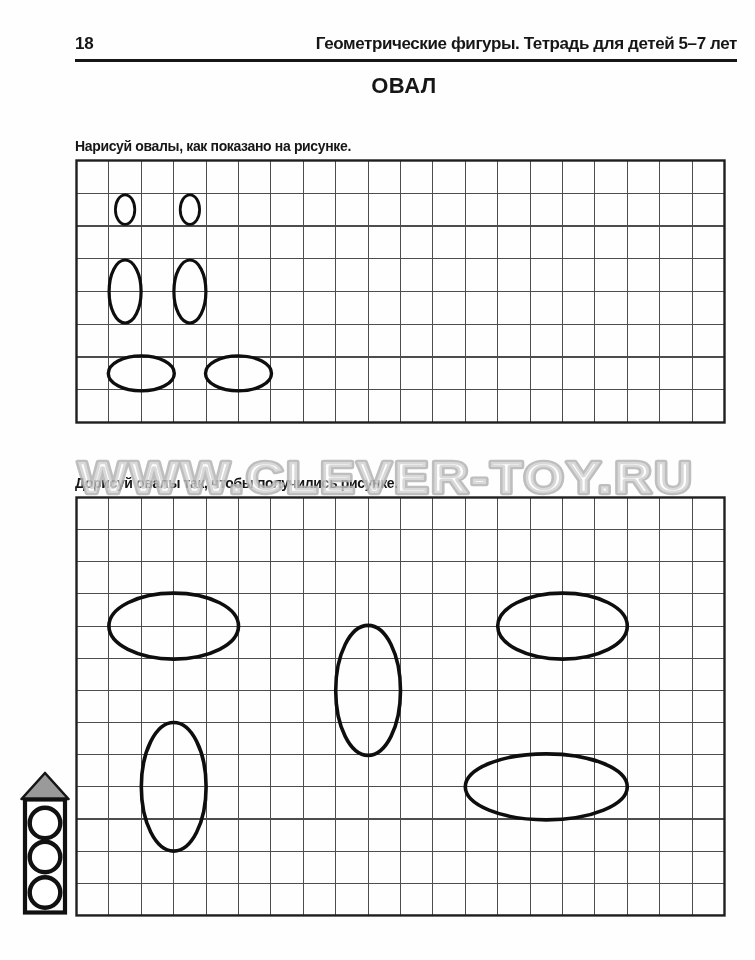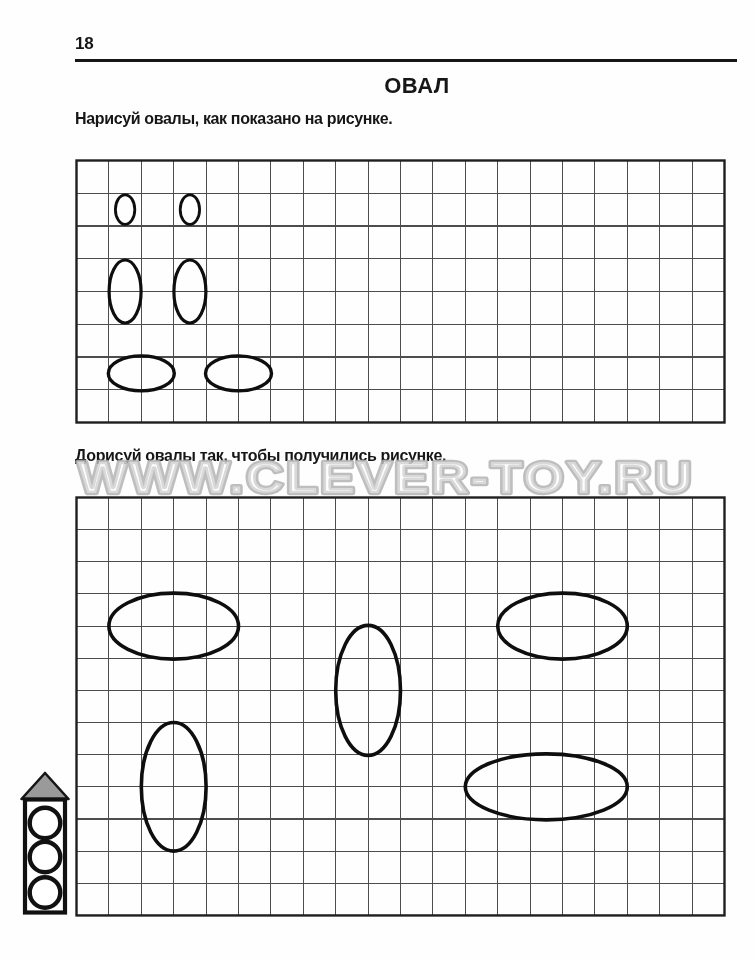--- a/index.html
+++ b/index.html
@@ -17,24 +17,24 @@
   }
   .abs{position:absolute;}
   .header-row{
     left:75px; top:34px; width:662px;
     display:flex; justify-content:space-between; align-items:center;
   }
   .page-number{font-size:17px; font-weight:600; letter-spacing:-.2px;}
   .header-title{font-size:17px; font-weight:600; letter-spacing:-.4px;}
   .header-rule{left:75px; top:59px; width:662px; height:2.5px; background:var(--ink);}
   .section-title{
-    left:86px; top:73px; width:662px; text-align:center;
+    left:73px; top:73px; width:662px; text-align:center;
     font-size:22px; font-weight:700; letter-spacing:.5px;
   }
-  .task{font-size:16px; font-weight:600; letter-spacing:-.35px;}
+  .task{font-size:14px; font-weight:600; letter-spacing:-.35px;margin-top:28px;}
   .task-1{left:75px; top:110px;}
   .task-2{left:75px; top:447px;}
   .grid-box{left:75px;}
   .grid-1{top:159px;}
   .grid-2{top:496px;}
   .watermark{
     left:70px; top:449px; width:634px; height:58px;
     z-index:6; pointer-events:none; opacity:.85;
   }
   .watermark text{
@@ -44,20 +44,21 @@
     stroke:var(--watermark-gray); stroke-width:4.5;
     stroke-linejoin:round; paint-order:stroke;
   }
   .traffic-light{left:20px; top:771px; width:50px; height:146px;}
 </style>
 </head>
 <body>
 
 <div class="abs header-row">
   <span class="page-number">18</span>
+  <span class="header-title">Геометрические фигуры. Тетрадь для детей 5–7 лет</span>
 </div>
 
 <div class="abs header-rule"></div>
 
 <div class="abs section-title">ОВАЛ</div>
 
 <div class="abs task task-1">Нарисуй овалы, как показано на рисунке.</div>
 
 <div class="abs grid-box grid-1"><svg width="651" height="265" viewBox="0 0 651 265">
       <path d="M33.9 1.5V263.5M66.3 1.5V263.5M98.69999999999999 1.5V263.5M131.1 1.5V263.5M163.5 1.5V263.5M195.89999999999998 1.5V263.5M228.29999999999998 1.5V263.5M260.7 1.5V263.5M293.09999999999997 1.5V263.5M325.5 1.5V263.5M357.9 1.5V263.5M390.29999999999995 1.5V263.5M422.7 1.5V263.5M455.09999999999997 1.5V263.5M487.5 1.5V263.5M519.9 1.5V263.5M552.3 1.5V263.5M584.6999999999999 1.5V263.5M617.1 1.5V263.5M1.5 34.25H649.5M1.5 67H649.5M1.5 99.75H649.5M1.5 132.5H649.5M1.5 165.25H649.5M1.5 198H649.5M1.5 230.75H649.5" stroke="#4d4d4d" stroke-width="1.1" fill="none" shape-rendering="crispEdges"></path>

